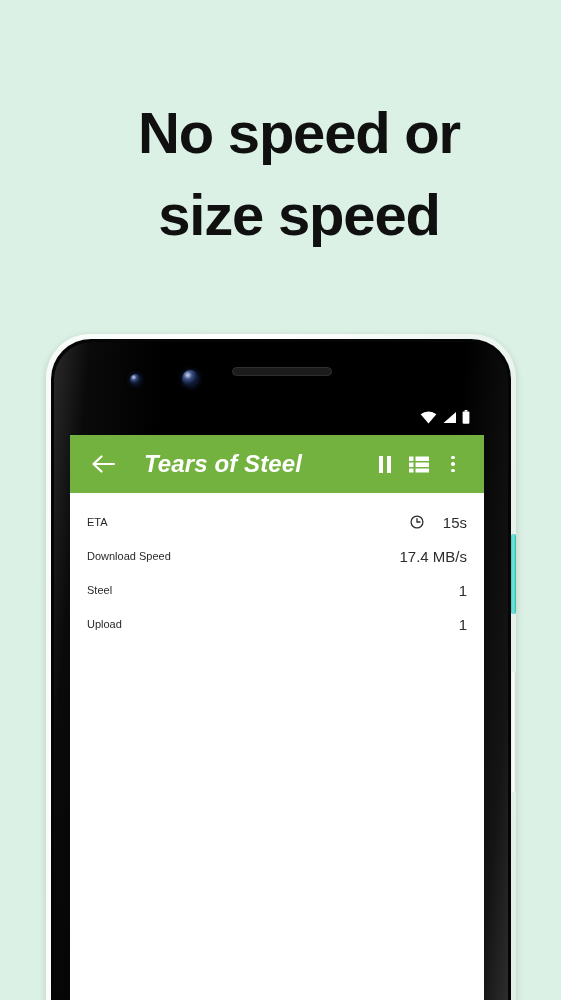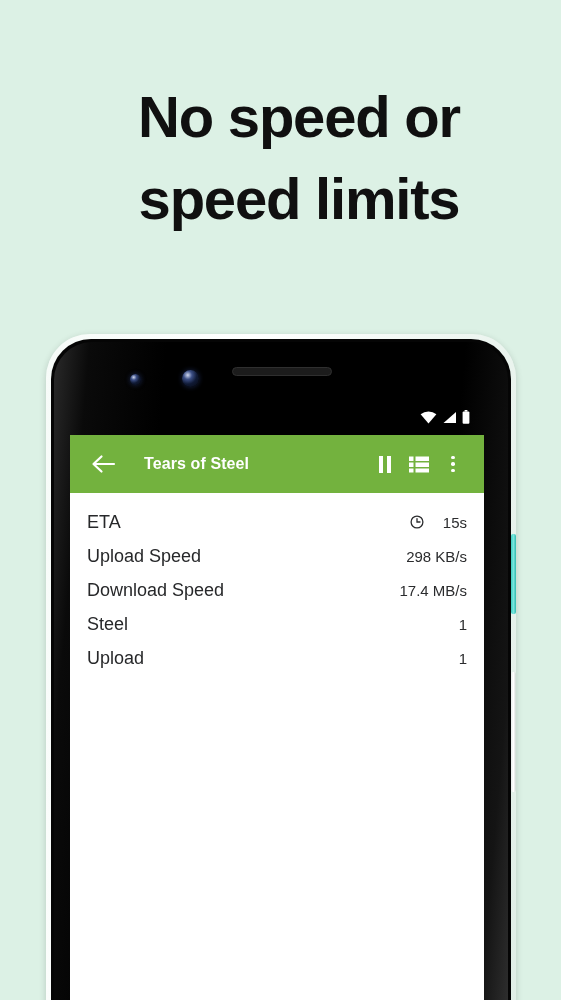--- a/index.html
+++ b/index.html
@@ -12,21 +12,21 @@
 
   body {
     background: #dcf1e5;
     font-family: "Liberation Sans", sans-serif;
     position: relative;
   }
 
   
   .headline {
     position: absolute;
-    top: 76px;
+    top: 92px;
     left: 0;
     width: 561px;
     text-align: center;
     color: #101010;
     font-family: "Liberation Sans", sans-serif;
     font-size: 58px;
     font-weight: 700;
     line-height: 82px;
     letter-spacing: -1.2px;
     padding-left: 37px;
@@ -145,26 +145,27 @@
   
   .appbar {
     height: 58px;
     background: #73b23e;
     display: flex;
     align-items: center;
     padding: 0 14px 0 16px;
   }
   .appbar-title {
     color: #ffffff;
-    font-size: 16px;
+    font-size: 24px;
     font-weight: 700;
     margin-left: 24px;
     flex: 1 1 auto;
     white-space: nowrap;
     letter-spacing: 0.1px;
+    font-style: italic;
   }
   .appbar-icon {
     display: flex;
     align-items: center;
     justify-content: center;
     width: 34px;
     height: 40px;
     flex: 0 0 auto;
   }
   .back-icon { width: 26px; }
@@ -183,41 +184,41 @@
     background: #fff;
   }
   .detail-row {
     display: flex;
     align-items: center;
     justify-content: space-between;
     height: 34px;
   }
   .detail-label {
     color: #27282a;
-    font-size: 18px;
+    font-size: 11px;
     font-weight: 400;
     white-space: nowrap;
   }
   .detail-value {
     color: #2b2c2e;
     font-size: 15px;
     font-weight: 400;
     white-space: nowrap;
     display: flex;
     align-items: center;
     gap: 18px;
   }
   .clock-icon { display: block; margin-right: 1px; }
 </style>
 </head>
 <body>
 
 <div class="headline">
   <span class="headline-line">No speed or</span>
-  <span class="headline-line">speed limits</span>
+  <span class="headline-line">size speed</span>
 </div>
 
 <div class="phone">
 
   <div class="phone-rim"></div>
   <div class="phone-body"></div>
 
   <div class="cam cam-small"></div>
   <div class="cam cam-large"></div>
   <div class="speaker"></div>
@@ -285,24 +286,20 @@
         <span class="detail-value">
           <svg class="clock-icon" width="14" height="14" viewBox="0 0 14 14">
             <circle cx="7" cy="7" r="5.9" fill="none" stroke="#2b2c2e" stroke-width="1.3"></circle>
             <path d="M7 3.6 V7 H10" stroke="#2b2c2e" stroke-width="1.3" fill="none" stroke-linecap="round"></path>
           </svg>
           <span>15s</span>
         </span>
       </div>
 
 
-      <div class="detail-row">
-        <span class="detail-label">Upload Speed</span>
-        <span class="detail-value">298 KB/s</span>
-      </div>
 
       <div class="detail-row">
         <span class="detail-label">Download Speed</span>
         <span class="detail-value">17.4 MB/s</span>
       </div>
 
       <div class="detail-row">
         <span class="detail-label">Steel</span>
         <span class="detail-value">1</span>
       </div>

